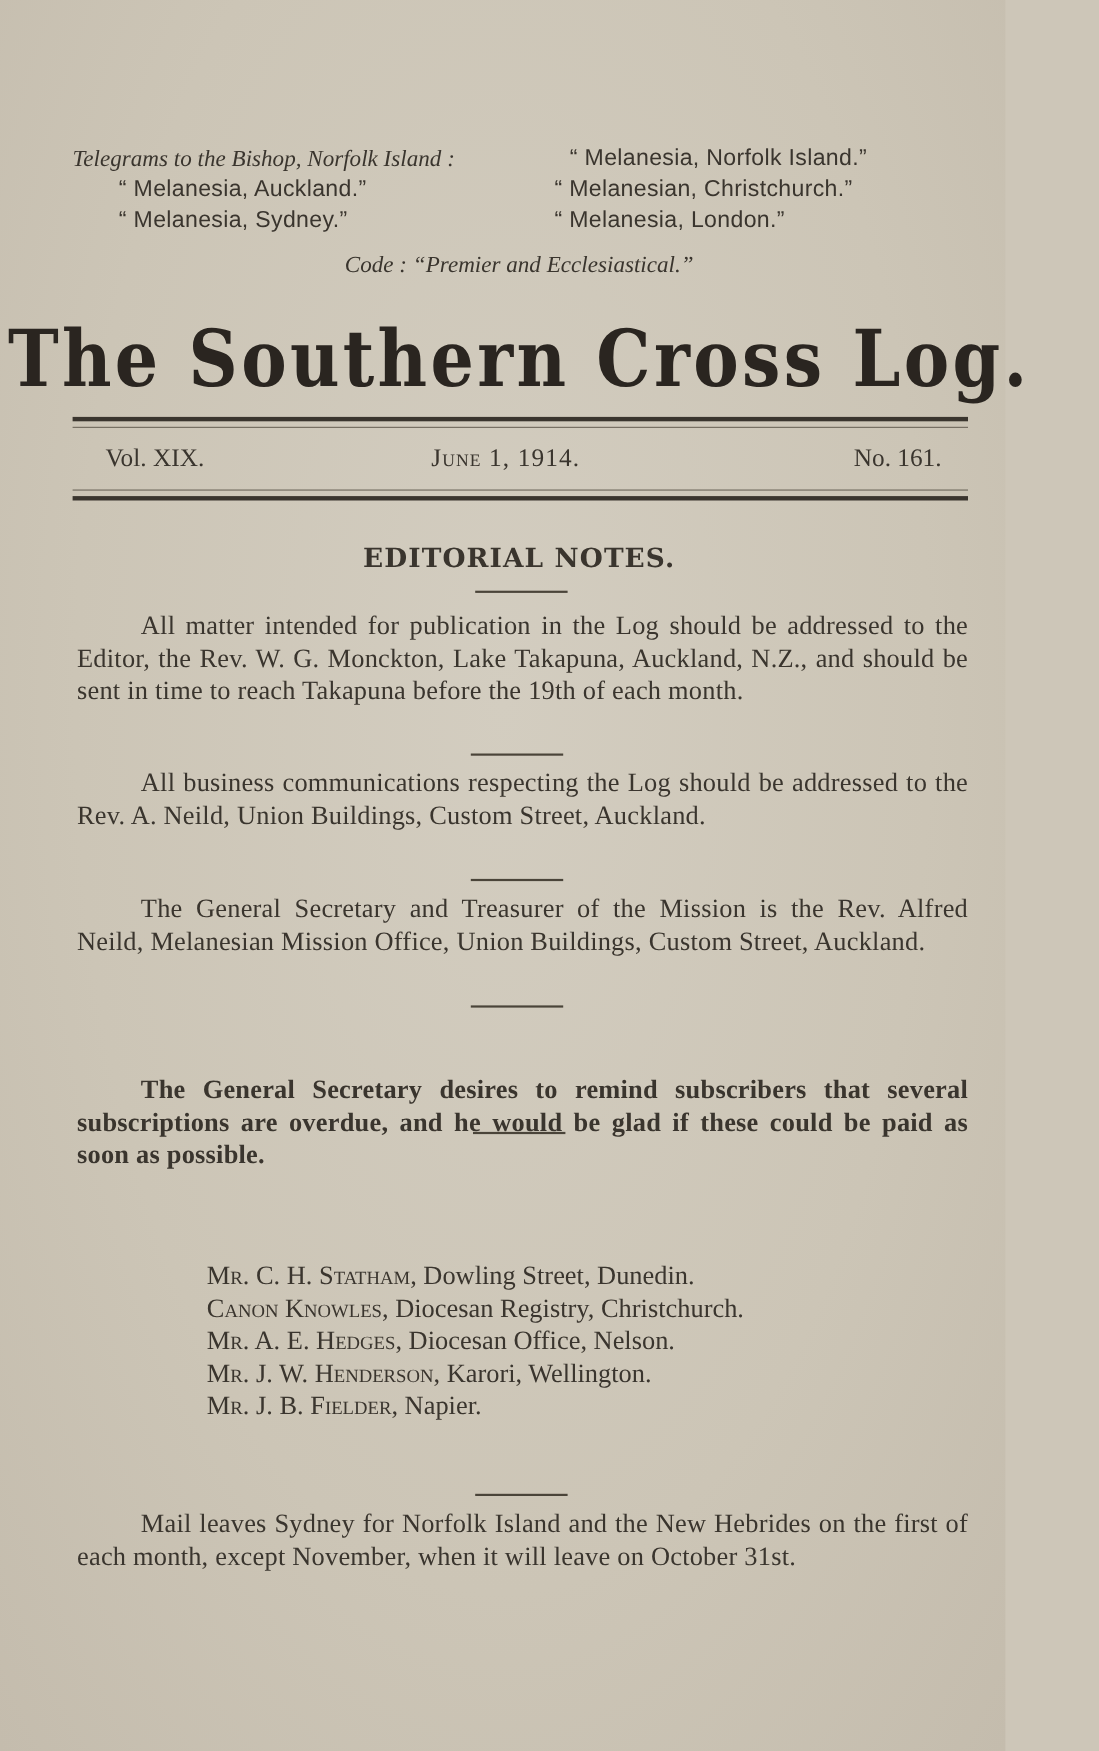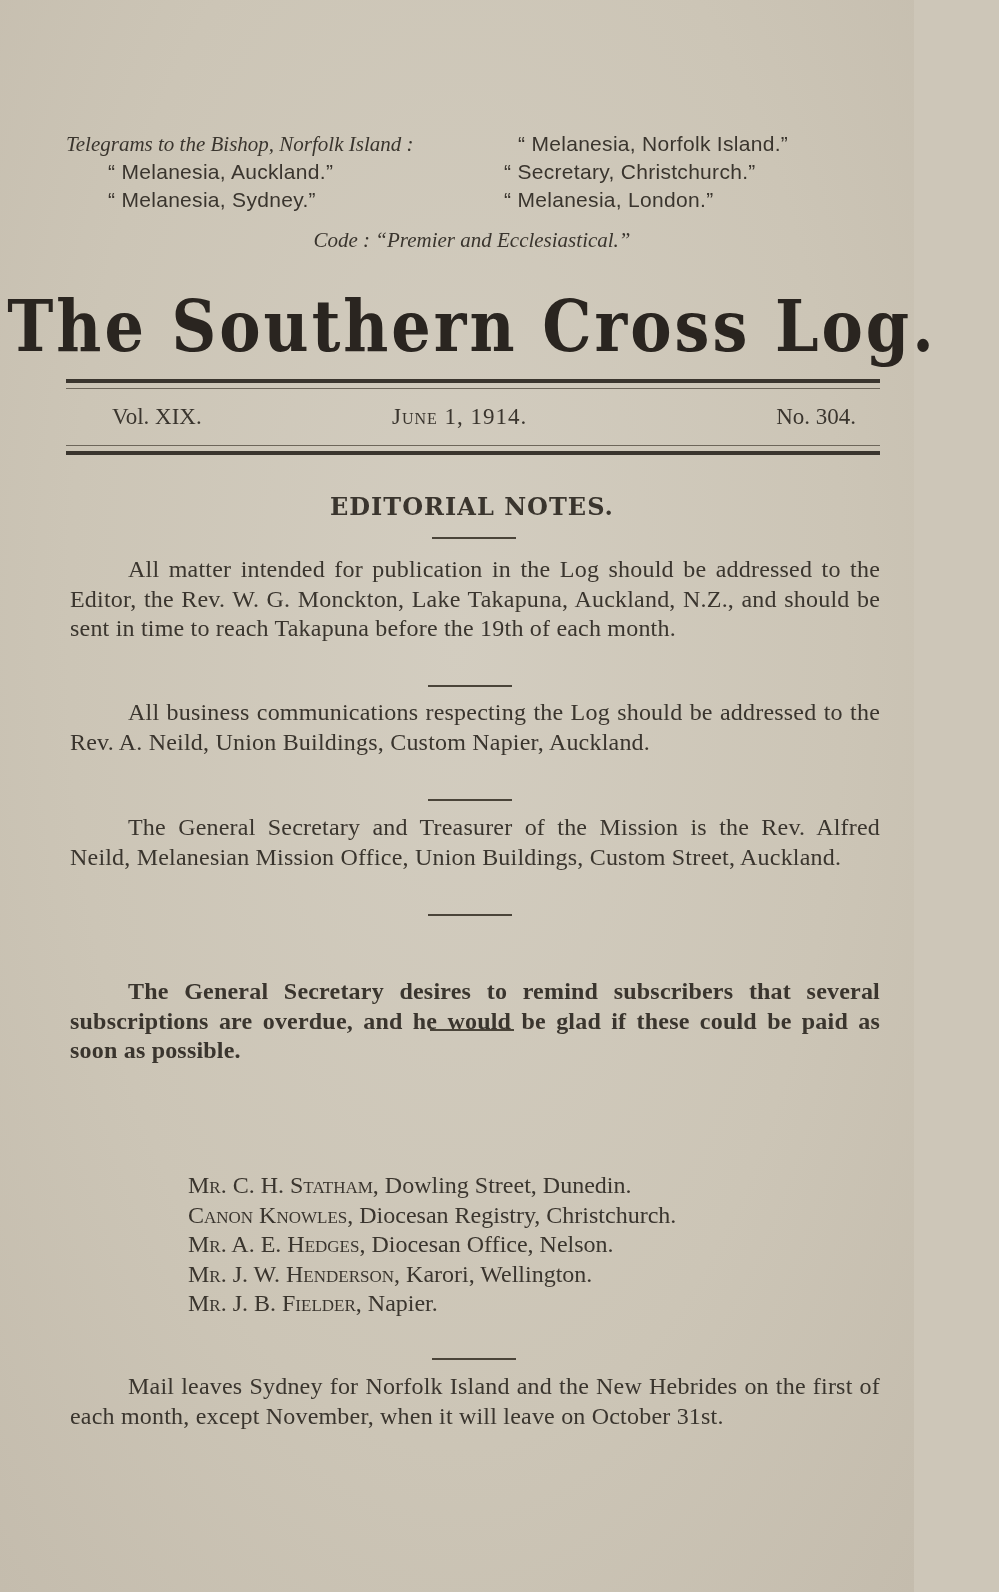--- a/index.html
+++ b/index.html
@@ -24,78 +24,78 @@
 
   .masthead { position: absolute; left: 0; width: 944px; top: 290px; text-align: center;
     font-family: "DejaVu Serif", serif; font-weight: bold; font-size: 62px; letter-spacing: 3px;
     color: #2a2520; transform: scaleY(1.15); }
 
   .rule-thick { position: absolute; left: 66px; width: 814px; height: 4px; background: #3a352e; }
   .rule-thin { position: absolute; left: 66px; width: 814px; height: 1px; background: #6d665a; }
 
   .issue-line { position: absolute; left: 96px; width: 760px; top: 404px; height: 30px; font-size: 23px; }
   .issue-line span { position: absolute; top: 0; }
-  .vol { left: 16px; text-align: right; }
+  .vol { left: 0; text-align: right; }
   .date { left: 296px; font-variant: small-caps; letter-spacing: 1px; }
   .num { right: 0; }
 
   .section-title { position: absolute; left: 0; width: 944px; top: 492px; text-align: center;
     font-family: "DejaVu Serif", serif; font-weight: bold; font-size: 24px; letter-spacing: 1px; }
 
   .sep { position: absolute; left: 436px; width: 84px; height: 1.5px; background: #4a4439; }
 
   .para { position: absolute; left: 70px; width: 810px; font-size: 24px; line-height: 29.5px;
     text-align: justify; text-indent: 58px; letter-spacing: 0.2px; }
   .sc { font-variant: small-caps; }
 
-  .persons { position: absolute; left: 188px; top: 1171px; font-size: 24px; line-height: 29.5px; }
+  .persons { position: absolute; left: 188px; top: 1146px; font-size: 24px; line-height: 29.5px; }
   .person { white-space: nowrap; }
 </style>
 </head>
 <body>
 
 <div class="page">
 
   <div class="telegrams">
     <div class="tg-row">
       <span class="tg-italic">Telegrams to the Bishop, Norfolk Island :</span>
       <span class="tg-bold tg-first-right">“ Melanesia, Norfolk Island.”</span>
     </div>
     <div class="tg-row">
       <span class="tg-bold tg-left">“ Melanesia, Auckland.”</span>
-      <span class="tg-bold tg-right">“ Secretary, Christchurch.”</span>
+      <span class="tg-bold tg-right">“ Melanesian, Christchurch.”</span>
     </div>
     <div class="tg-row">
       <span class="tg-bold tg-left">“ Melanesia, Sydney.”</span>
       <span class="tg-bold tg-right">“ Melanesia, London.”</span>
     </div>
   </div>
   <div class="code-line">Code : “Premier and Ecclesiastical.”</div>
 
   <div class="masthead">The Southern Cross Log.</div>
 
   <div class="rule-thick" style="top:379px;"></div>
   <div class="rule-thin" style="top:388px;"></div>
 
   <div class="issue-line">
     <span class="vol">Vol. XIX.</span>
     <span class="date">June 1, 1914.</span>
-    <span class="num">No. 304.</span>
+    <span class="num">No. 161.</span>
   </div>
 
   <div class="rule-thin" style="top:445px;"></div>
   <div class="rule-thick" style="top:451px;"></div>
 
   <div class="section-title">EDITORIAL NOTES.</div>
   <div class="sep" style="top:537px; left:432px;"></div>
 
   <div class="para" style="top:555px;">All matter intended for publication in the Log should be addressed to the Editor, the Rev. W. G. Monckton, Lake Takapuna, Auckland, N.Z., and should be sent in time to reach Takapuna before the 19th of each month.</div>
   <div class="sep" style="top:685px; left:428px;"></div>
 
-  <div class="para" style="top:698px;">All business communications respecting the Log should be addressed to the Rev. A. Neild, Union Buildings, Custom Napier, Auckland.</div>
+  <div class="para" style="top:698px;">All business communications respecting the Log should be addressed to the Rev. A. Neild, Union Buildings, Custom Street, Auckland.</div>
   <div class="sep" style="top:799px; left:428px;"></div>
 
   <div class="para" style="top:813px;">The General Secretary and Treasurer of the Mission is the Rev. Alfred Neild, Melanesian Mission Office, Union Buildings, Custom Street, Auckland.</div>
   <div class="sep" style="top:914px; left:428px;"></div>
 
   <div class="para" style="top:977px;font-weight:bold;">The General Secretary desires to remind subscribers that several subscriptions are overdue, and he would be glad if these could be paid as soon as possible.</div>
   <div class="sep" style="top:1029px; left:430px;"></div>
 
 
   <div class="persons">

